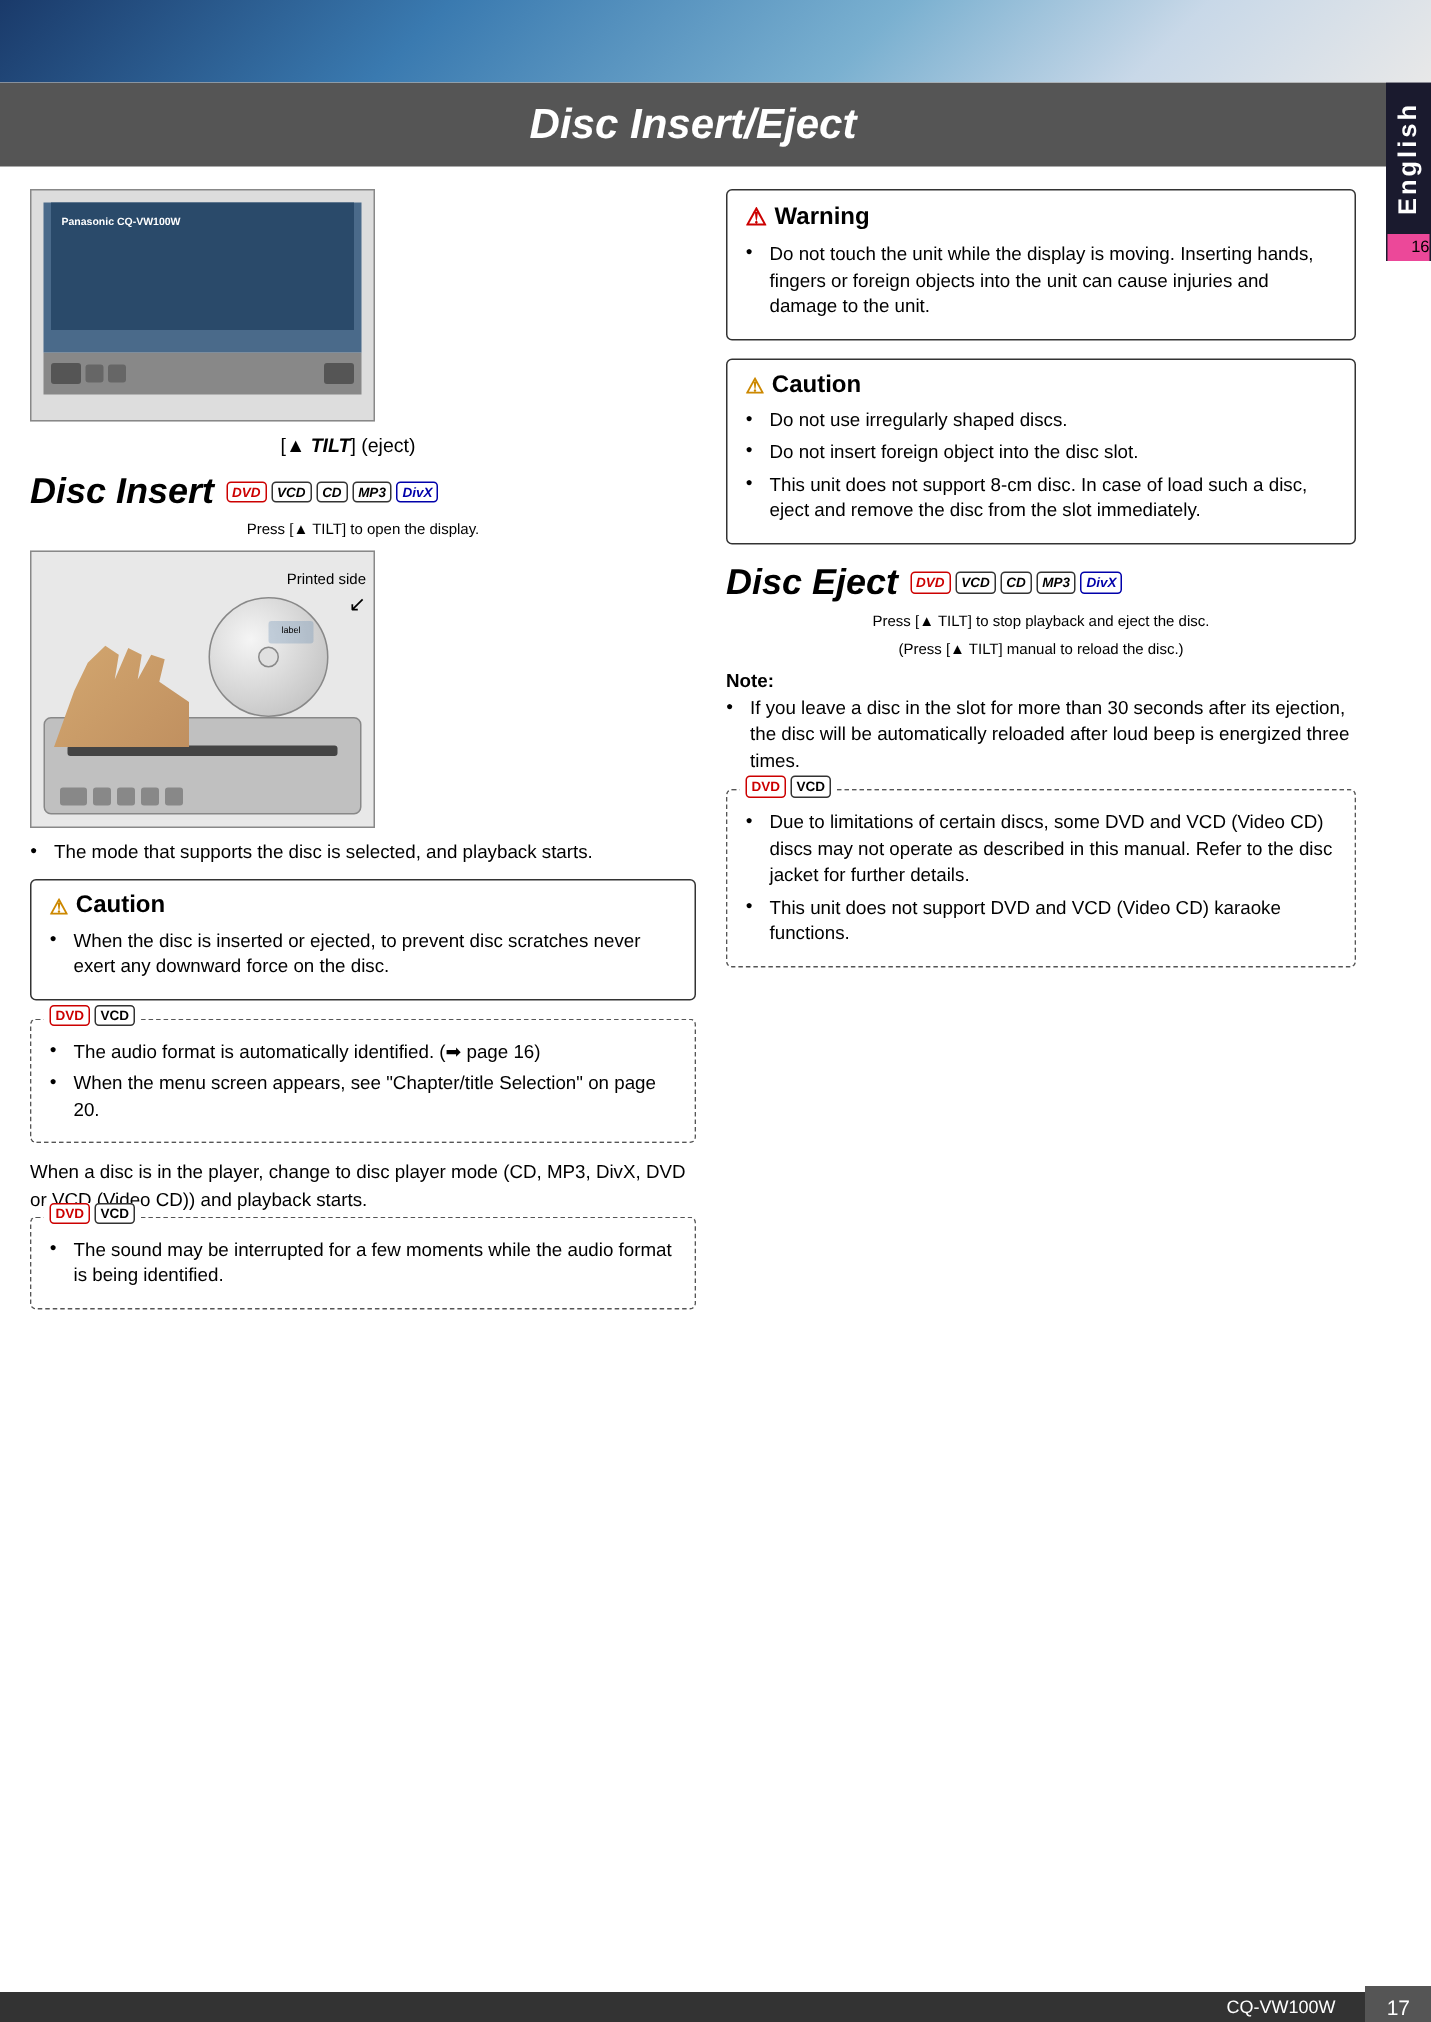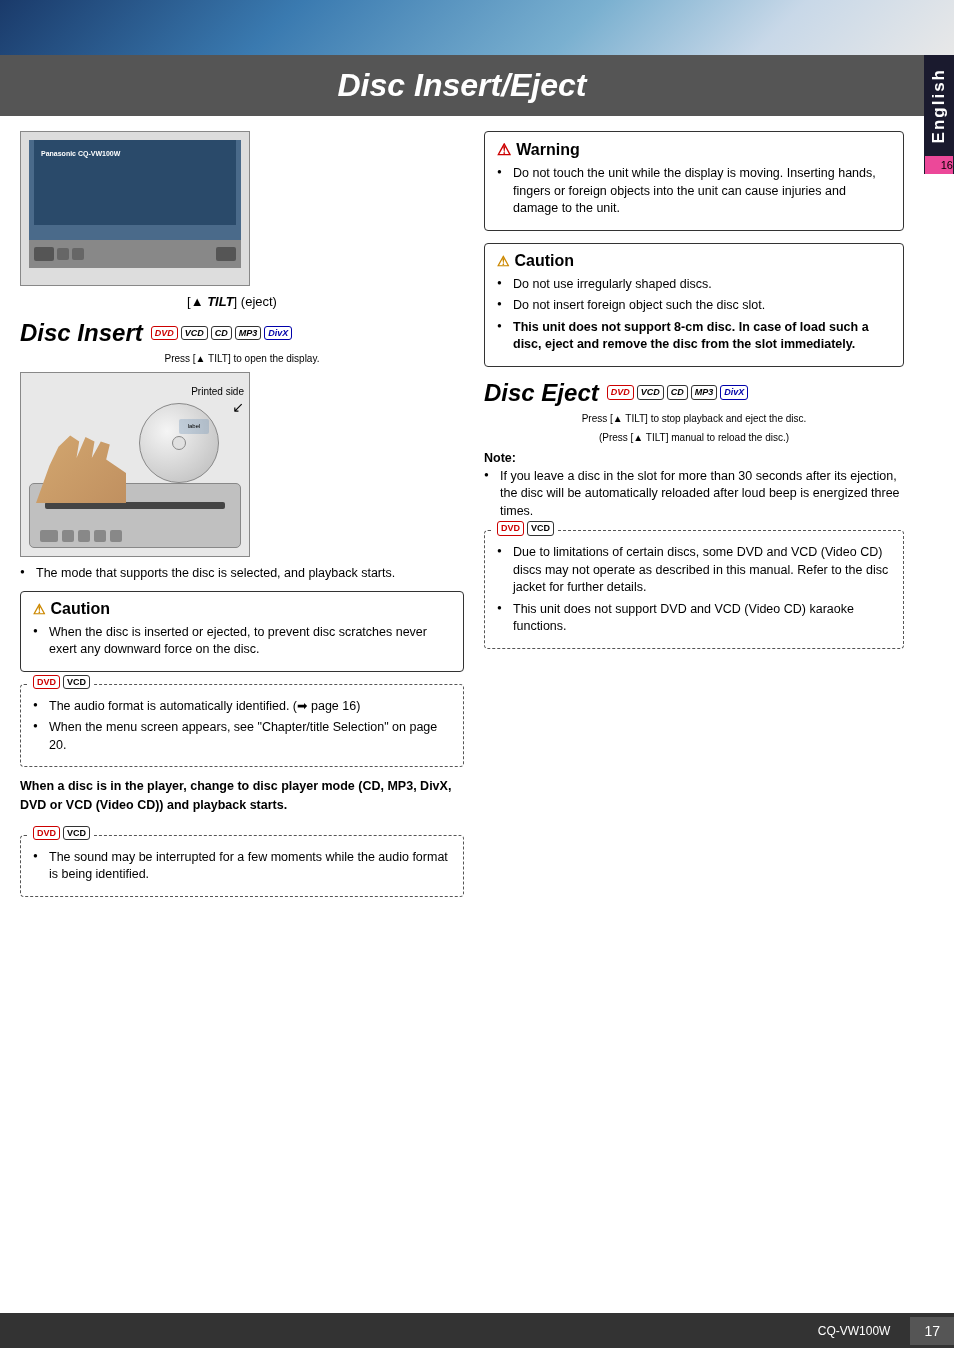--- a/index.html
+++ b/index.html
@@ -29,21 +29,21 @@
 
     
     .title-bar {
       background: #555;
       text-align: center;
       padding: 12px 0;
       margin: 0 30px 0 0;
     }
     .title-bar h1 {
       color: #fff;
-      font-size: 32px;
+      font-size: 28px;
       font-style: italic;
       font-weight: bold;
     }
 
     
     .main-content {
       display: flex;
       margin-right: 30px;
       padding: 15px 20px;
       gap: 20px;
@@ -354,21 +354,21 @@
       <div class="dvd-vcd-label">
         <span class="badge badge-dvd">DVD</span>
         <span class="badge badge-vcd">VCD</span>
       </div>
       <ul class="bullet-list" style="margin-top:5px;">
         <li>The audio format is automatically identified. (➡ page 16)</li>
         <li>When the menu screen appears, see "Chapter/title Selection" on page 20.</li>
       </ul>
     </div>
 
-    <p style="font-weight:bold; font-size:12.5px; line-height:1.5; margin-bottom:20px;">When a disc is in the player, change to disc player mode (CD, MP3, DivX, DVD or VCD (Video CD)) and playback starts.</p>
+    <p style="font-weight:normal; font-size:12.5px; line-height:1.5; margin-bottom:1px;">When a disc is in the player, change to disc player mode (CD, MP3, DivX, DVD or VCD (Video CD)) and playback starts.</p>
 
     <div class="dvd-vcd-box">
       <div class="dvd-vcd-label">
         <span class="badge badge-dvd">DVD</span>
         <span class="badge badge-vcd">VCD</span>
       </div>
       <ul class="bullet-list" style="margin-top:5px;">
         <li>The sound may be interrupted for a few moments while the audio format is being identified.</li>
       </ul>
     </div>
@@ -387,22 +387,22 @@
       </ul>
     </div>
 
     <div class="warning-box">
       <div class="warning-title">
         <span class="caution-icon">⚠</span>
         <span>Caution</span>
       </div>
       <ul class="bullet-list">
         <li>Do not use irregularly shaped discs.</li>
-        <li>Do not insert foreign object such the disc slot.</li>
-        <li style="font-weight:bold;">This unit does not support 8-cm disc. In case of load such a disc, eject and remove the disc from the slot immediately.</li>
+        <li>Do not insert foreign object into the disc slot.</li>
+        <li style="font-weight:normal;">This unit does not support 8-cm disc. In case of load such a disc, eject and remove the disc from the slot immediately.</li>
       </ul>
     </div>
 
     <div class="section-title" style="margin-top:10px;">
       <span>Disc Eject</span>
       <span class="format-badges">
         <span class="badge badge-dvd">DVD</span>
         <span class="badge badge-vcd">VCD</span>
         <span class="badge badge-cd">CD</span>
         <span class="badge badge-mp3">MP3</span>
@@ -426,16 +426,16 @@
       <ul class="bullet-list" style="margin-top:5px;">
         <li>Due to limitations of certain discs, some DVD and VCD (Video CD) discs may not operate as described in this manual. Refer to the disc jacket for further details.</li>
         <li>This unit does not support DVD and VCD (Video CD) karaoke functions.</li>
       </ul>
     </div>
 
   </div>
 
 </div>
 
-<div style="position:fixed; bottom:0; left:0; right:0; height:35px; background:#333; display:flex; align-items:center; justify-content:flex-end;">
+<div style="position:fixed; bottom:0; left:0; right:0; height:20px; background:#333; display:flex; align-items:center; justify-content:flex-end;">
   <span style="color:#fff; font-size:12px; margin-right:20px;">CQ-VW100W</span>
   <div style="background:#555; color:#fff; font-size:14px; font-weight:normal; padding:6px 14px;">17</div>
 </div>
 
 </body></html>

